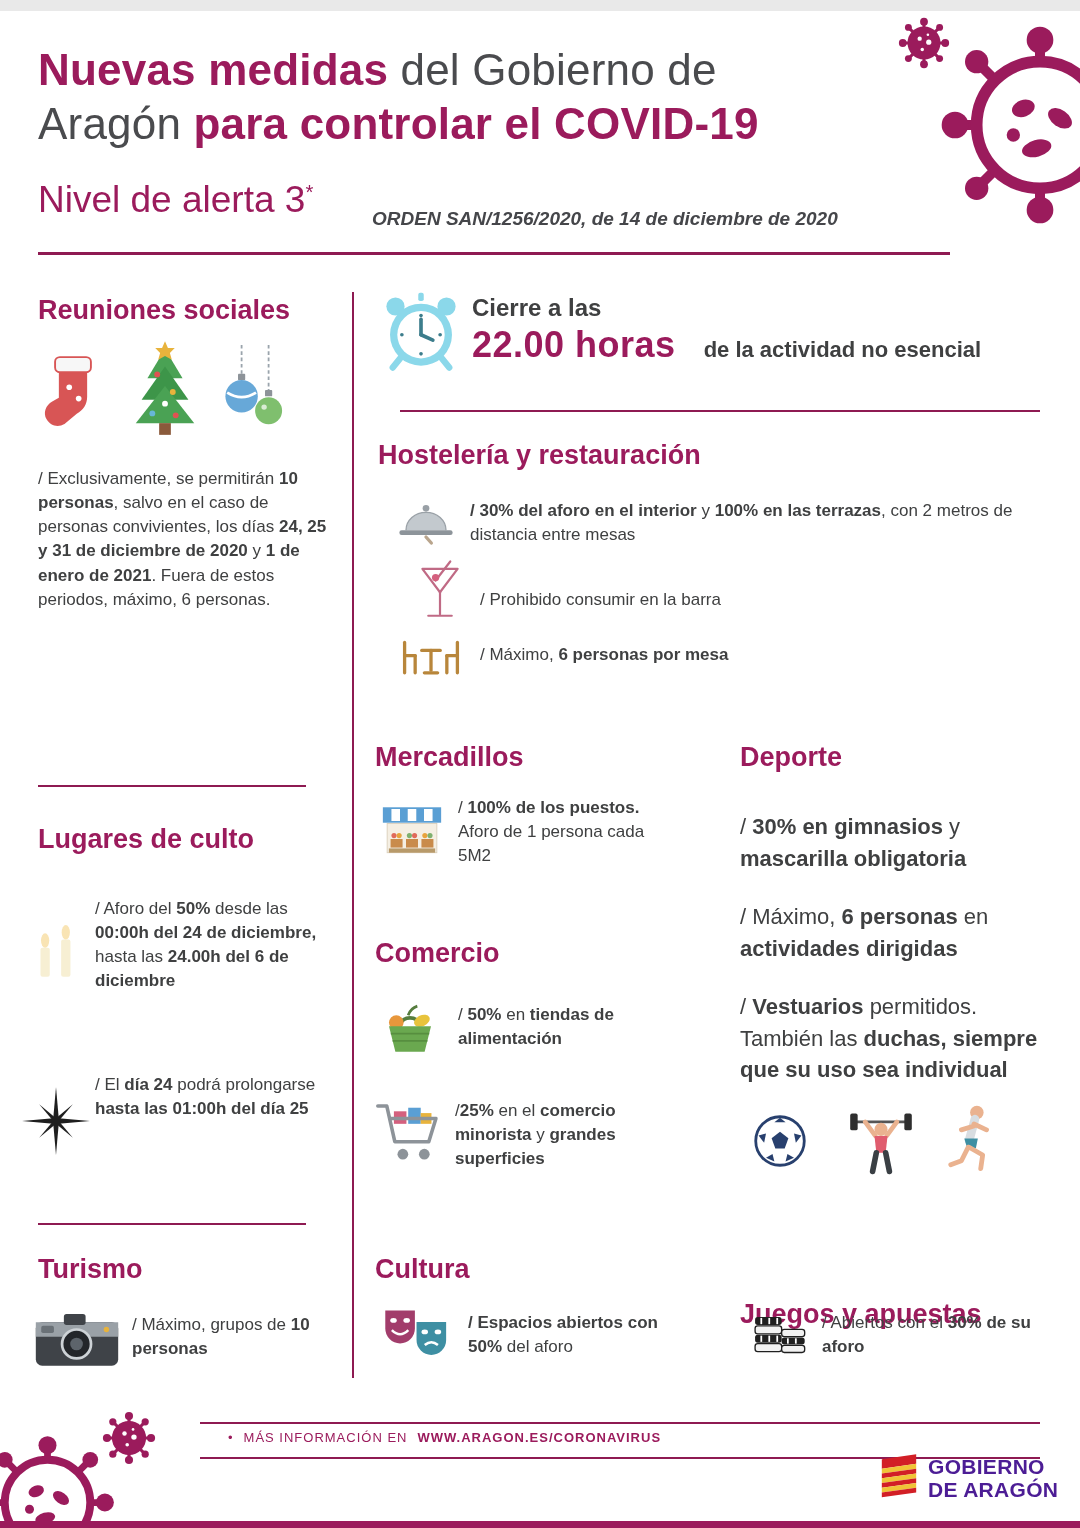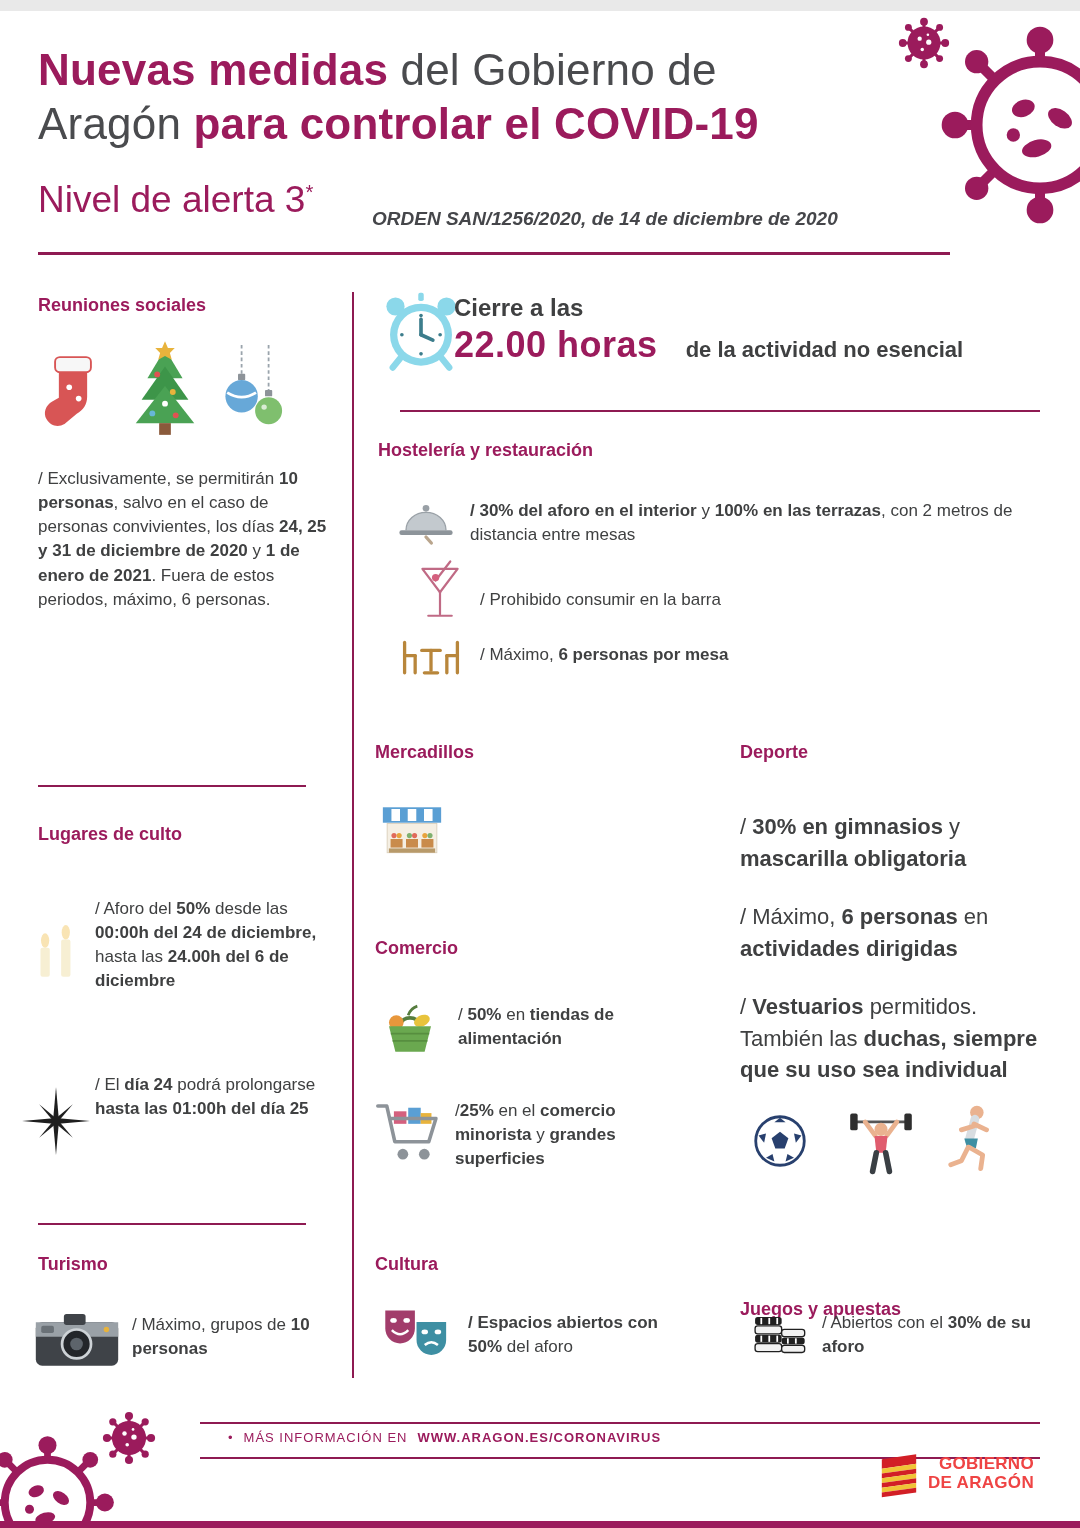--- a/index.html
+++ b/index.html
@@ -8,30 +8,30 @@
   .page { position:relative; width:1080px; height:1528px; margin:11px auto; background:#fff;
           overflow:hidden; font-family:"Liberation Sans", sans-serif; color:var(--dark); }
   .abs { position:absolute; }
   .b { font-weight:700; }
   .c-accent { color:var(--accent); }
   .title { font-size:44px; line-height:1.22; font-weight:400; color:#4a4b4e; letter-spacing:0.2px; }
   .alert { font-size:37px; color:var(--accent); font-weight:400; }
   .alert sup { font-size:55%; }
   .order { font-size:19px; font-style:italic; font-weight:700; color:#45464a; }
   .rule { background:var(--rule); }
-  .sec-title { font-size:18px; font-weight:700; color:var(--accent); }
+  .sec-title { font-size:27px; font-weight:700; color:var(--accent); }
   .txt { font-size:17px; line-height:1.42; }
   .txt22 { font-size:22px; line-height:1.44; }
   .closing-intro { font-size:24px; font-weight:700; }
   .closing-row { display:flex; align-items:baseline; gap:28px; margin-top:2px; }
   .closing-time { font-size:36px; font-weight:700; color:var(--accent); letter-spacing:0.5px; }
   .closing-suffix { font-size:22px; font-weight:700; }
   .footer-info { font-size:13px; letter-spacing:1px; color:var(--accent); display:flex; gap:10px; align-items:center; }
   .footer-info a { color:var(--accent); font-weight:700; text-decoration:none; cursor:pointer; }
-  .gov { font-size:17px; font-weight:700; color:#ef4444; line-height:1.1; letter-spacing:0.3px;text-align:right; }
+  .gov { font-size:21px; font-weight:700; color:#4c1d95; line-height:1.1; letter-spacing:0.3px; }
   .ic { display:block; }
   .accent { color:var(--accent); }
 </style>
 </head>
 <body>
 
 <div class="page">
 
   <svg width="0" height="0" style="position:absolute" aria-hidden="true">
     <defs>
@@ -350,21 +350,21 @@
 
   <h2 class="abs sec-title" style="left:38px; top:1243px">Turismo</h2>
   <svg class="abs ic" style="left:34px; top:1298px; width:86px; height:60px">
       <use href="#sym-camera"></use>
     </svg>
   <p class="abs txt" style="left:132px; top:1302px; width:188px"><span>/ Máximo, grupos de </span><span class="b">10 personas</span></p>
 
   <svg class="abs ic" style="left:380px; top:280px; width:82px; height:82px">
       <use href="#sym-alarm-clock"></use>
     </svg>
-  <div class="abs" style="left:454px; top:283px; width:562px">
+  <div class="abs" style="left:472px; top:283px; width:562px">
     <div class="closing-intro">Cierre a las</div>
     <div class="closing-row">
       <span class="closing-time">22.00 horas</span>
       <span class="closing-suffix">de la actividad no esencial</span>
     </div>
   </div>
   <div class="abs rule" style="left:400px; top:399px; width:640px; height:2px"></div>
 
   <h2 class="abs sec-title" style="left:378px; top:429px">Hostelería y restauración</h2>
   <svg class="abs ic" style="left:396px; top:488px; width:60px; height:48px">
@@ -377,20 +377,21 @@
   <p class="abs txt" style="left:480px; top:577px; width:480px"><span>/ Prohibido consumir en la barra</span></p>
   <svg class="abs ic" style="left:398px; top:624px; width:66px; height:44px">
       <use href="#sym-table-chairs"></use>
     </svg>
   <p class="abs txt" style="left:480px; top:632px; width:480px"><span>/ Máximo, </span><span class="b">6 personas por mesa</span></p>
 
   <h2 class="abs sec-title" style="left:375px; top:731px">Mercadillos</h2>
   <svg class="abs ic" style="left:382px; top:792px; width:60px; height:60px">
       <use href="#sym-market"></use>
     </svg>
+  <p class="abs txt" style="left:458px; top:785px; width:218px"><span>/ </span><span class="b">100% de los puestos.</span><span> Aforo de 1 persona cada 5M2</span></p>
 
   <h2 class="abs sec-title" style="left:375px; top:927px">Comercio</h2>
   <svg class="abs ic" style="left:378px; top:986px; width:64px; height:64px">
       <use href="#sym-basket"></use>
     </svg>
   <p class="abs txt" style="left:458px; top:992px; width:228px"><span>/ </span><span class="b">50%</span><span> en </span><span class="b">tiendas de alimentación</span></p>
   <svg class="abs ic" style="left:374px; top:1086px; width:72px; height:76px">
       <use href="#sym-cart"></use>
     </svg>
   <p class="abs txt" style="left:455px; top:1088px; width:240px"><span>/</span><span class="b">25%</span><span> en el </span><span class="b">comercio minorista</span><span> y </span><span class="b">grandes superficies</span></p>

